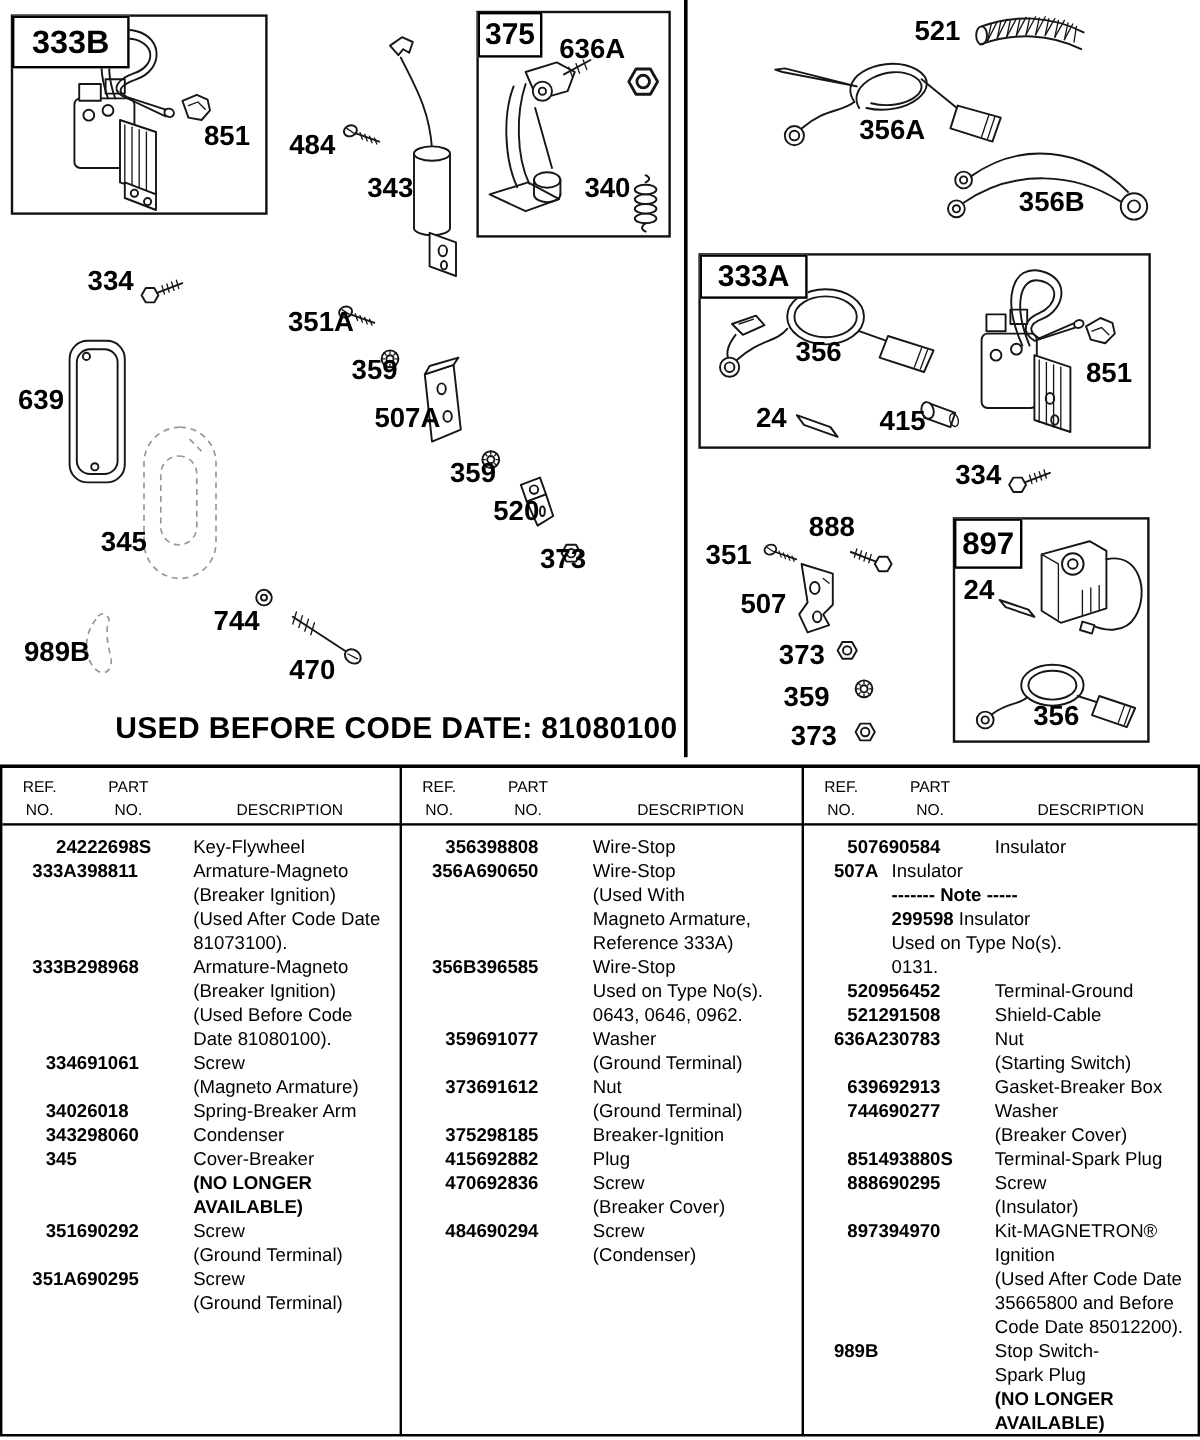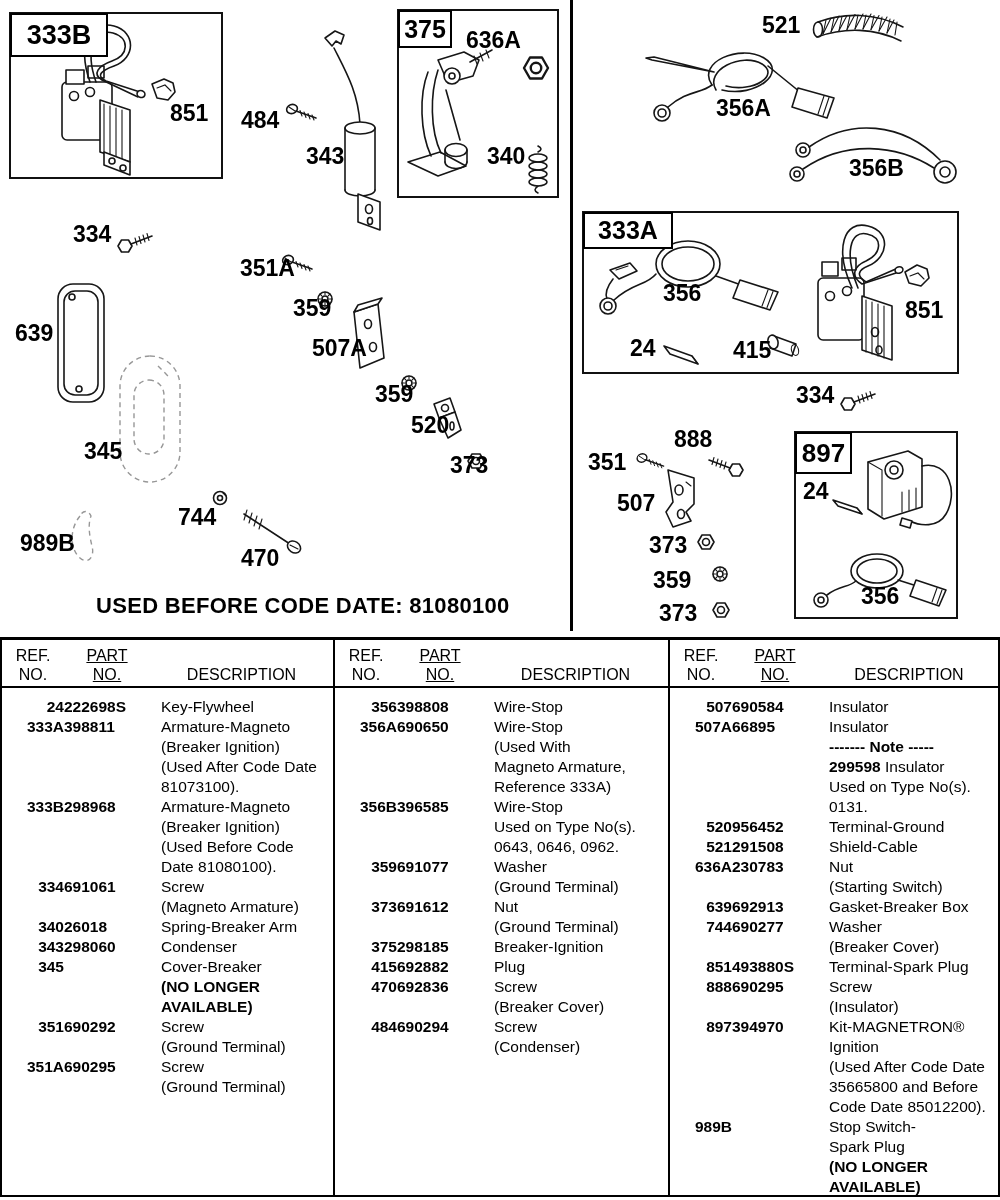--- a/index.html
+++ b/index.html
@@ -9,32 +9,32 @@
   #diagram{position:absolute;left:0;top:0;width:1000px;height:632px;}
   svg .k{stroke:#161616;fill:none;stroke-width:1.6;stroke-linecap:round;stroke-linejoin:round;}
   svg .kt{stroke:#161616;fill:none;stroke-width:1.1;stroke-linecap:round;}
   svg .kw{stroke:#161616;fill:#fff;stroke-width:1.6;stroke-linejoin:round;}
   svg .bx{stroke:#111;fill:none;stroke-width:2;}
   svg .dash{stroke:#979797;fill:none;stroke-width:1.4;stroke-dasharray:5 4;}
   .part-label{position:absolute;font-weight:bold;font-size:23px;line-height:1;white-space:nowrap;}
   .box-label{position:absolute;background:#fff;border:2.5px solid #000;display:flex;
              align-items:center;justify-content:center;font-weight:bold;}
   #divider{position:absolute;left:570px;top:0;width:3px;height:631px;background:#000;}
-  #caption{position:absolute;left:96px;top:593px;width:430px;font-weight:bold;font-size:22px;
+  #caption{position:absolute;left:96px;top:593px;width:430px;font-weight:bold;font-size:25px;
            letter-spacing:.3px;white-space:nowrap;}
   
   #table{position:absolute;left:0;top:637px;width:1000px;height:560px;
          border-top:3px solid #000;border-bottom:2px solid #000;
          border-left:2px solid #000;border-right:2px solid #000;box-sizing:border-box;}
   .vline{position:absolute;top:0;bottom:0;width:2px;background:#000;}
   #hline{position:absolute;left:0;right:0;top:46px;height:2px;background:#000;}
   .tcol{position:absolute;top:0;bottom:0;}
-  .thead{display:flex;height:46px;font-size:16px;line-height:19px;padding-top:6px;box-sizing:border-box;}
+  .thead{display:flex;height:46px;font-size:13px;line-height:19px;padding-top:6px;box-sizing:border-box;}
   .thead .hc{text-align:center;}
-  .hc.r{width:62px;} .hc.p{width:86px;text-decoration:underline;} .hc.d{flex:1;}
+  .hc.r{width:62px;} .hc.p{width:86px;} .hc.d{flex:1;}
   .tbody{padding-top:11px;font-size:15.5px;line-height:20px;}
   .entry{display:flex;}
   .cell.ref{width:62px;text-align:right;font-weight:bold;white-space:nowrap;}
   .cell.part{width:86px;font-weight:bold;white-space:nowrap;}
   .cell.desc{flex:1;padding-left:11px;}
   .cell.desc .ln{white-space:nowrap;}
   .b{font-weight:bold;}
 </style>
 </head>
 <body>
@@ -565,21 +565,20 @@
       <div class="tbody">
           <div class="entry">
             <div class="cell ref">507</div>
             <div class="cell part">690584</div>
             <div class="cell desc">
               <div class="ln"><span>Insulator</span></div>
             </div>
           </div>
           <div class="entry">
             <div class="cell ref">507A</div>
-            <div class="cell part">66895</div>
             <div class="cell desc">
               <div class="ln"><span>Insulator</span></div>
               <div class="ln"><span class="b">------- Note -----</span></div>
               <div class="ln"><span class="b">299598 </span><span>Insulator</span></div>
               <div class="ln"><span>Used on Type No(s).</span></div>
               <div class="ln"><span>0131.</span></div>
             </div>
           </div>
           <div class="entry">
             <div class="cell ref">520</div>

